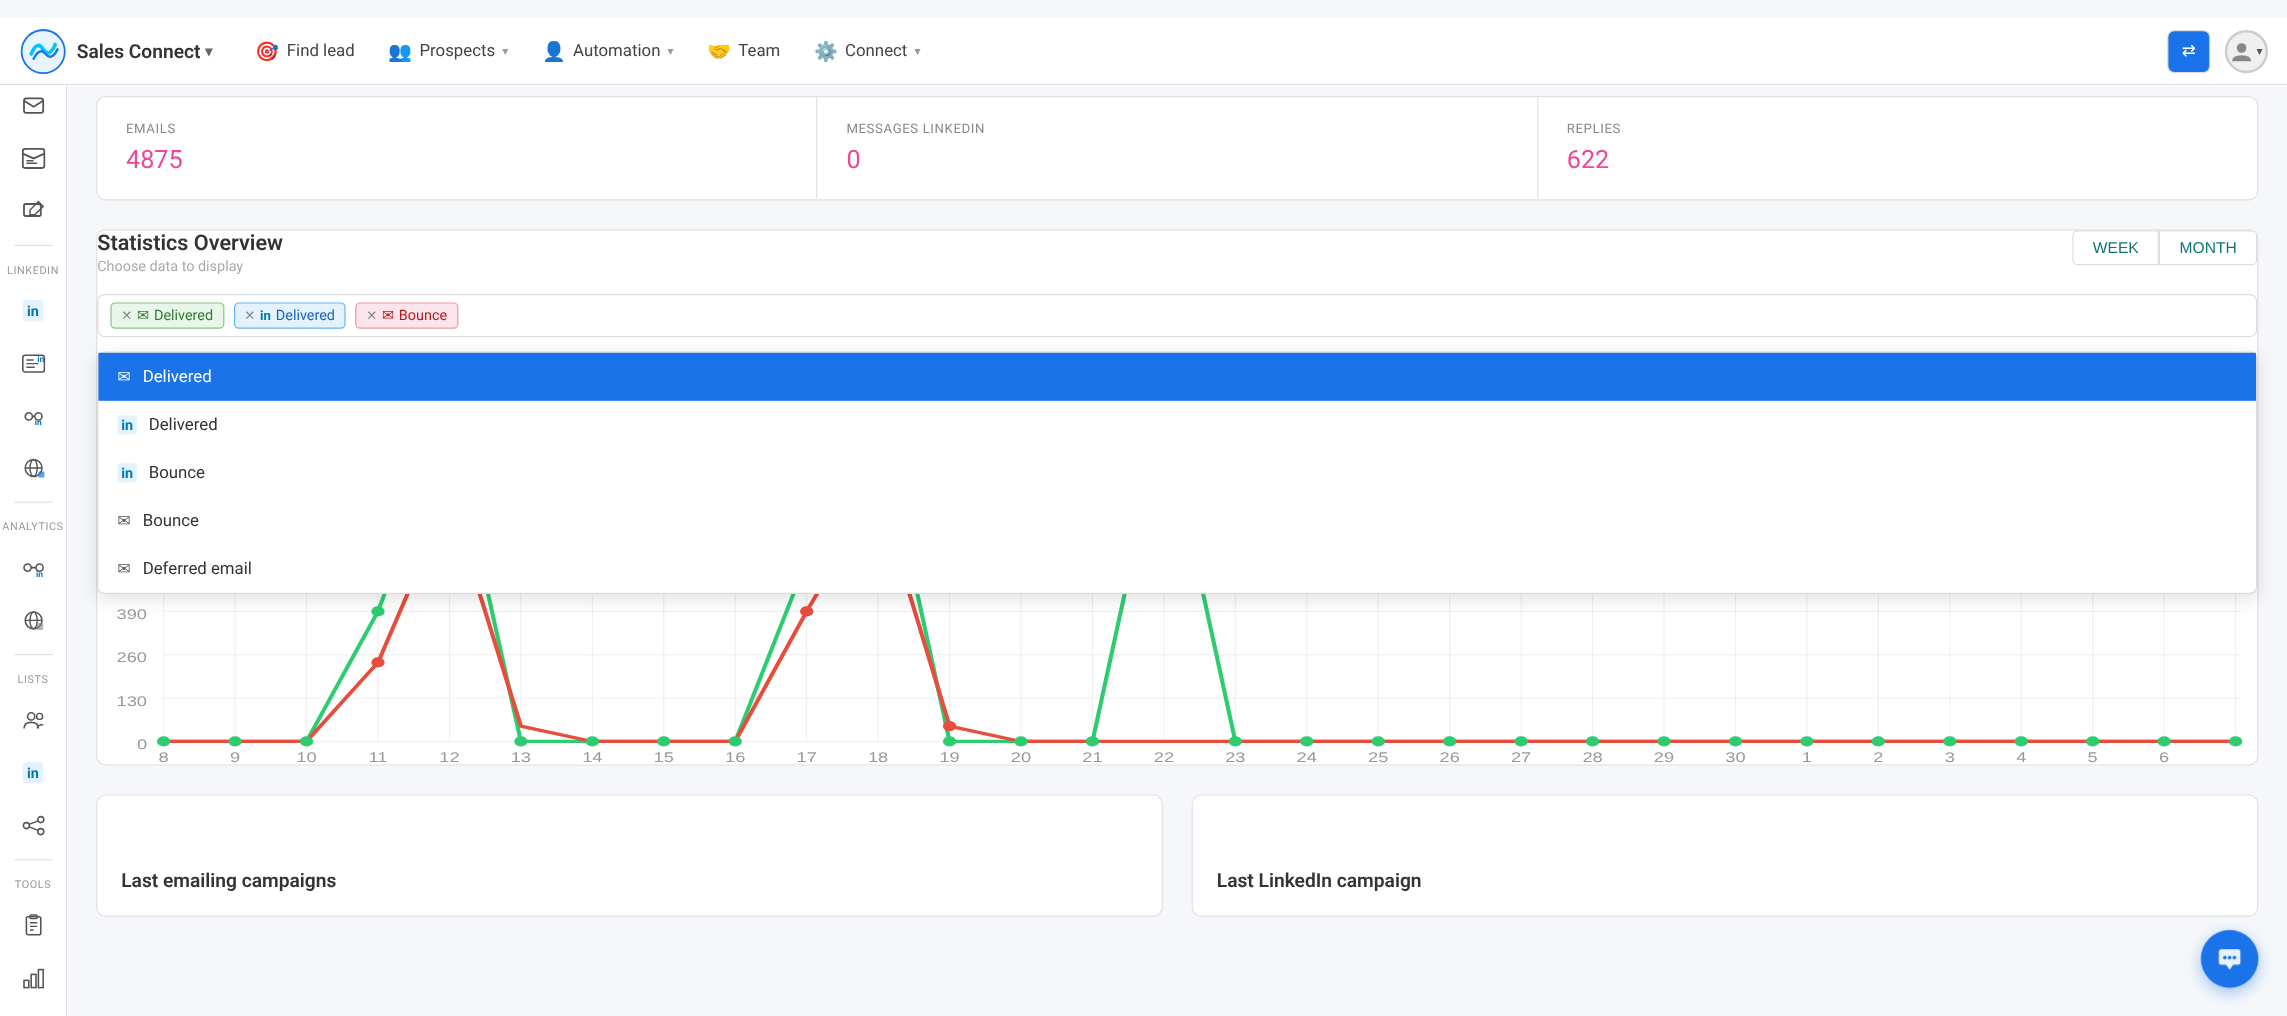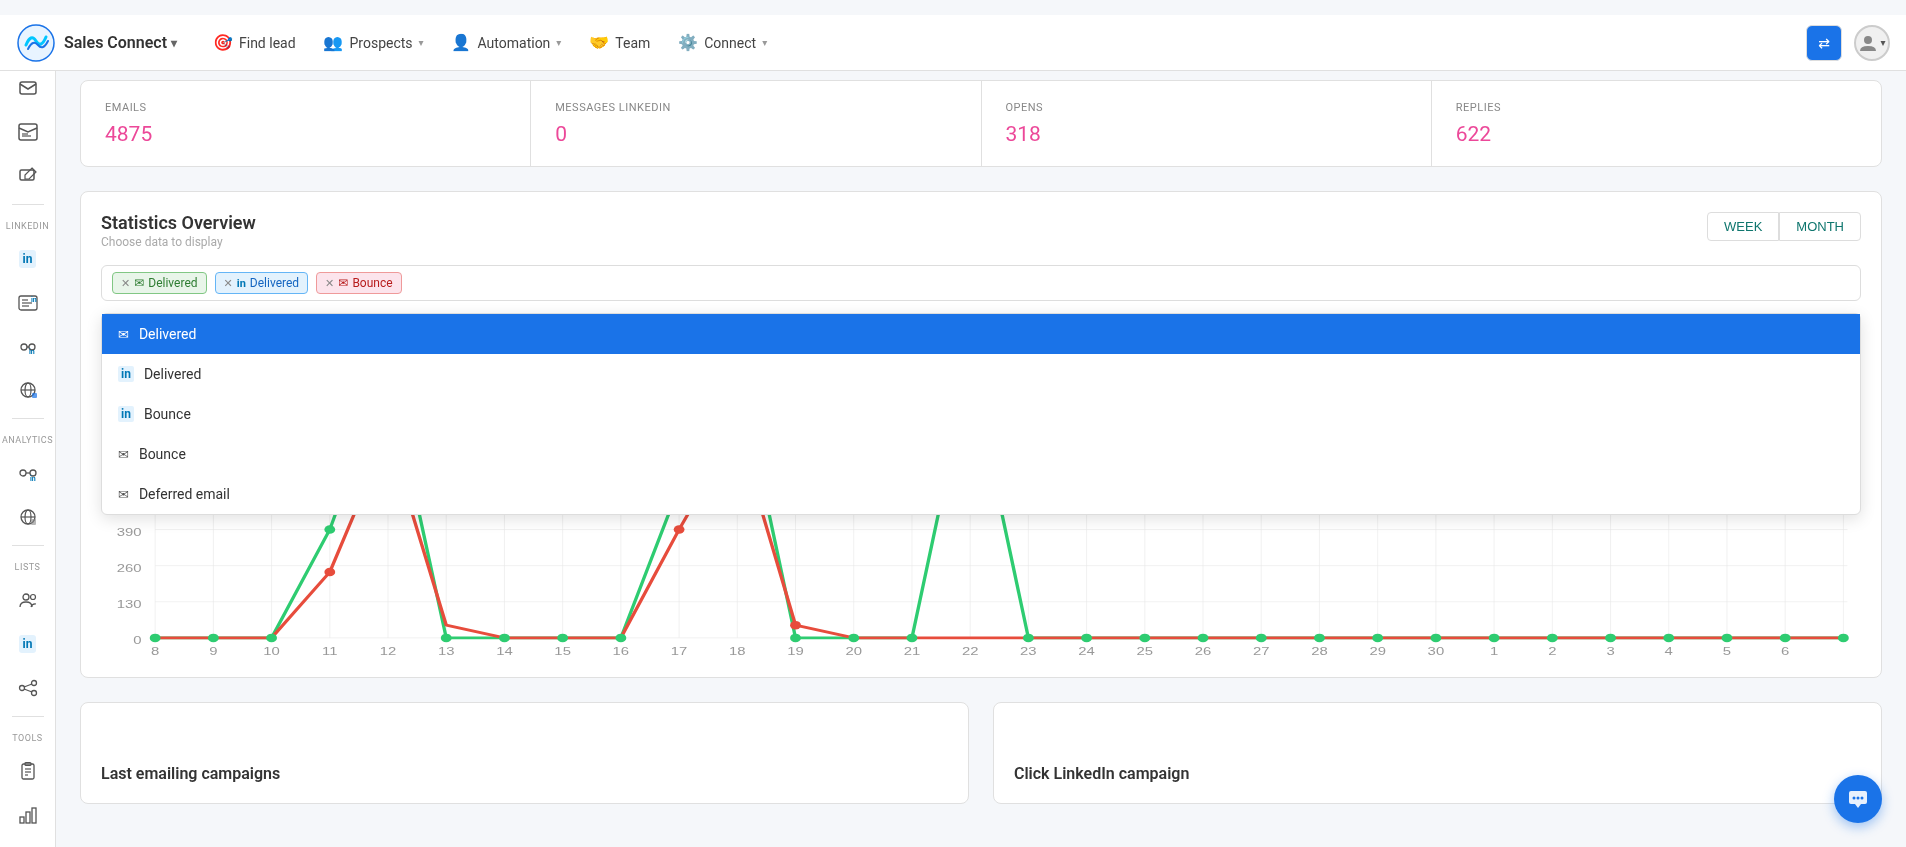--- a/index.html
+++ b/index.html
@@ -41,21 +41,21 @@
     .main { margin-left: 56px; margin-top: 56px; padding: 24px; min-height: calc(100vh - 56px); }
 
     
     .stats-row { display: flex; gap: 0; background: #fff; border: 1px solid #e0e0e0; border-radius: 8px; margin-bottom: 24px; overflow: hidden; }
     .stat-card { flex: 1; padding: 20px 24px; border-right: 1px solid #e0e0e0; }
     .stat-card:last-child { border-right: none; }
     .stat-label { font-size: 11px; color: #888; text-transform: uppercase; letter-spacing: 0.5px; margin-bottom: 8px; }
     .stat-value { font-size: 21px; font-weight: 400; color: #ec4899; }
 
     
-    .stats-overview { background: #fff; border: 1px solid #e0e0e0; border-radius: 8px; padding: 20px; position: relative; }
+    .stats-overview { background: #fff; border: 1px solid #e0e0e0; border-radius: 8px; position: relative; }
     .stats-header { display: flex; align-items: flex-start; justify-content: space-between; margin-bottom: 16px; }
     .stats-title { font-size: 18px; font-weight: 600; color: #333; }
     .stats-subtitle { font-size: 12px; color: #aaa; margin-top: 2px; }
     .period-btns { display: flex; gap: 0; }
     .period-btn { padding: 6px 16px; border: 1px solid #ddd; background: #fff; cursor: pointer; font-size: 13px; color: #0f766e; }
     .period-btn:first-child { border-radius: 4px 0 0 4px; }
     .period-btn:last-child { border-radius: 0 4px 4px 0; }
 
     
     .filter-row { display: flex; align-items: center; gap: 8px; flex-wrap: wrap; border: 1px solid #ddd; border-radius: 6px; padding: 6px 10px; margin-bottom: 0; position: relative; }
@@ -256,24 +256,20 @@
 <main class="main">
 
   <div class="stats-row">
     <div class="stat-card">
       <div class="stat-label">EMAILS</div>
       <div class="stat-value">4875</div>
     </div>
     <div class="stat-card">
       <div class="stat-label">MESSAGES LINKEDIN</div>
       <div class="stat-value">0</div>
-    </div>
-    <div class="stat-card">
-      <div class="stat-label">OPENS</div>
-      <div class="stat-value">318</div>
     </div>
     <div class="stat-card">
       <div class="stat-label">REPLIES</div>
       <div class="stat-value">622</div>
     </div>
   </div>
 
   <div class="stats-overview">
     <div class="stats-header">
       <div>
@@ -461,21 +457,21 @@
         <text class="axis-label" x="1244" y="318" text-anchor="middle">6</text>
       </svg>
     </div>
   </div>
 
   <div class="bottom-row">
     <div class="bottom-card">
       <div class="bottom-card-title">Last emailing campaigns</div>
     </div>
     <div class="bottom-card">
-      <div class="bottom-card-title">Click LinkedIn campaign</div>
+      <div class="bottom-card-title">Last LinkedIn campaign</div>
     </div>
   </div>
 
 </main>
 
 <div class="chat-bubble">
   <svg width="22" height="22" viewBox="0 0 22 22">
     <path d="M4 3 Q2 3 2 5 L2 14 Q2 16 4 16 L8 16 L11 20 L14 16 L18 16 Q20 16 20 14 L20 5 Q20 3 18 3 Z" fill="white" opacity="0.9"></path>
     <circle cx="7" cy="10" r="1.5" fill="#1a73e8"></circle>
     <circle cx="11" cy="10" r="1.5" fill="#1a73e8"></circle>

